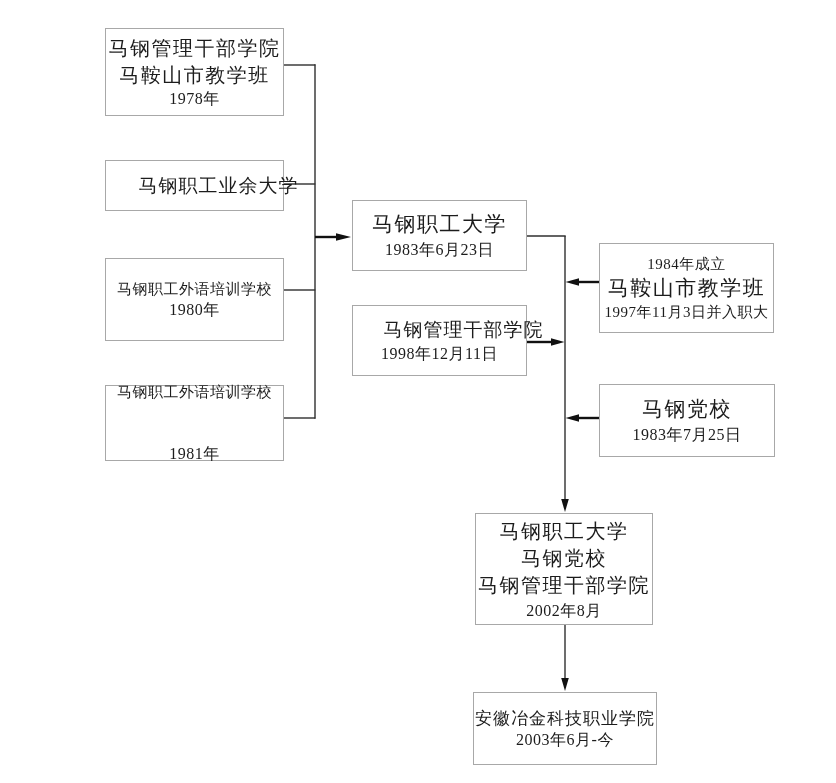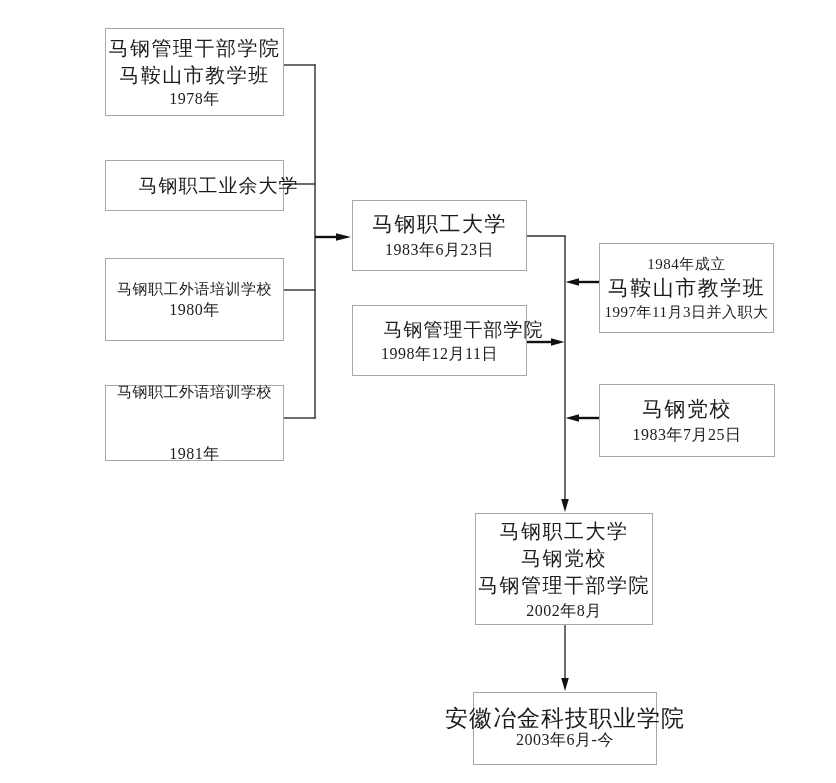--- a/index.html
+++ b/index.html
@@ -26,21 +26,21 @@
     flex-direction: column;
     align-items: center;
     justify-content: center;
     text-align: center;
     white-space: nowrap;
   }
   .t-xl { font-size: 21px; line-height: 27px; letter-spacing: 1.5px; }
   .t-lg { font-size: 20px; line-height: 27px; letter-spacing: 1.5px; }
   .t-md { font-size: 19px; line-height: 25px; letter-spacing: 1px; margin-left: 48px; }
   .t-sm { font-size: 15px; line-height: 21px; letter-spacing: 0.5px; }
-  .t-j  { font-size: 23px; line-height: 23px; letter-spacing: 1px; }
+  .t-j  { font-size: 17px; line-height: 23px; letter-spacing: 1px; }
   .date { font-size: 16px; line-height: 20px; letter-spacing: 0.5px; }
   .date-tight { margin-top: 2px; }
 
   #box-a { left: 105px; top: 28px;  width: 179px; height: 88px; }
   #box-b { left: 105px; top: 160px; width: 179px; height: 51px; }
   #box-c { left: 105px; top: 258px; width: 179px; height: 83px; }
   #box-d { left: 105px; top: 385px; width: 179px; height: 76px; gap: 41px; }
   #box-e { left: 352px; top: 200px; width: 175px; height: 71px; }
   #box-f { left: 352px; top: 305px; width: 175px; height: 71px; }
   #box-g { left: 599px; top: 243px; width: 175px; height: 90px; }

